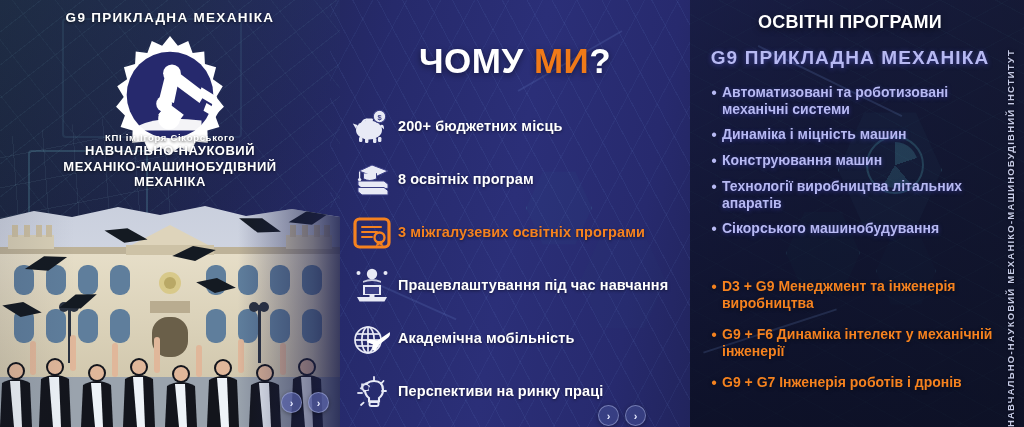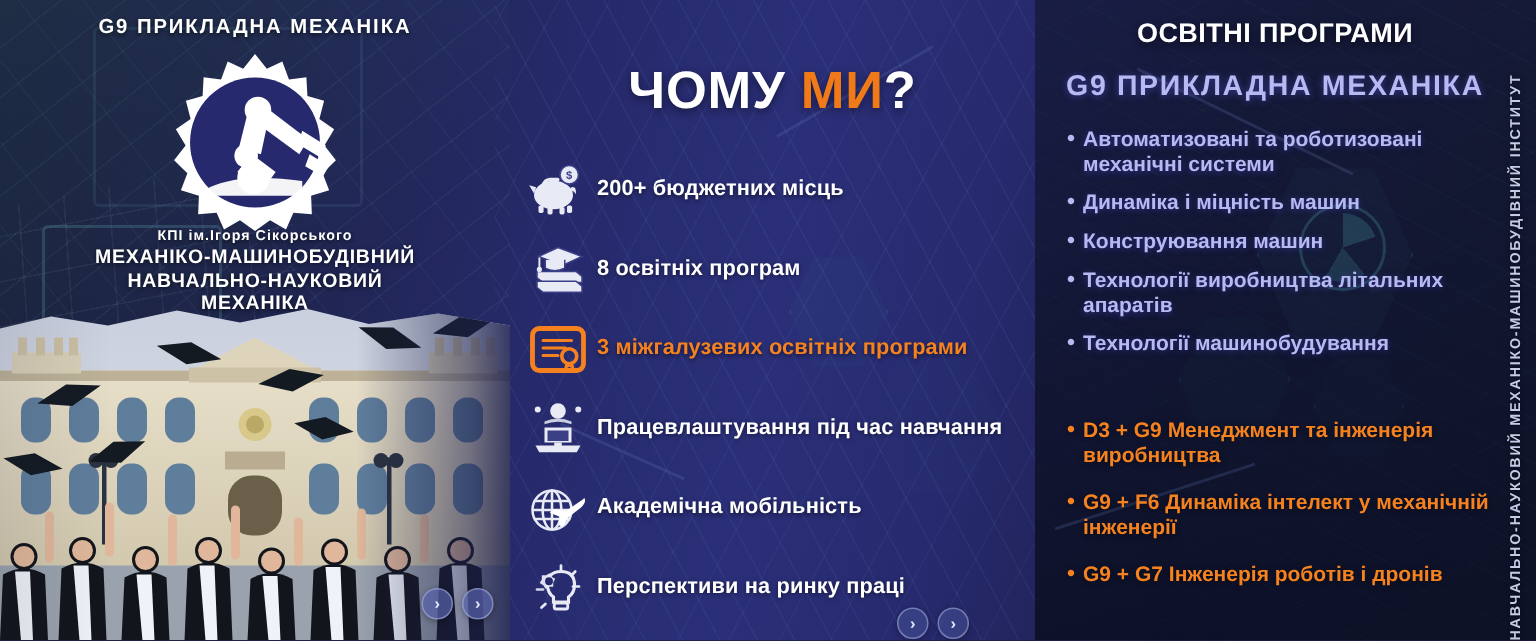--- a/index.html
+++ b/index.html
@@ -87,21 +87,21 @@
     text-shadow:0 1px 3px rgba(0,0,0,.6);
   }
 
   #logo-wrap{ position:absolute; left:0; top:32px; width:340px; text-align:center; }
   #logo-mark{ display:inline-block; width:126px; height:126px; }
 
   #inst-name{
     position:absolute; left:0; top:132px; width:340px; text-align:center;
     color:#fff; text-shadow:0 1px 3px rgba(0,0,0,.65);
   }
-  #inst-small{ font-size:9.5px; font-weight:bold; letter-spacing:.7px;margin-top:20px; }
+  #inst-small{ font-size:9.5px; font-weight:bold; letter-spacing:.7px; }
   .inst-big{ font-size:13px; font-weight:bold; letter-spacing:.5px; line-height:15.5px; }
 
   
   #photo{
     position:absolute; left:0; bottom:0; width:340px; height:226px;
     overflow:hidden;
     clip-path: polygon(0 18px, 34px 10px, 72px 16px, 118px 6px, 160px 14px, 205px 5px, 246px 15px, 292px 8px, 340px 16px, 340px 100%, 0 100%);
   }
   #photo svg{ display:block; width:340px; height:226px; }
   #photo-fade{
@@ -265,22 +265,22 @@
           <path d="M66 36 L100 62 L94 72 L60 47 Z"></path>
 
           <path d="M96 56 L112 66 L108 74 L93 65 Z"></path>
           <path d="M101 72 L114 80 L110 87 L98 80 Z"></path>
         </g>
       </svg>
     </div>
 
     <div id="inst-name">
       <div id="inst-small">КПІ ім.Ігоря Сікорського</div>
+      <div class="inst-big">НАВЧАЛЬНО-НАУКОВИЙ</div>
       <div class="inst-big">МЕХАНІКО-МАШИНОБУДІВНИЙ</div>
-      <div class="inst-big">НАВЧАЛЬНО-НАУКОВИЙ</div>
       <div class="inst-big">МЕХАНІКА</div>
     </div>
 
     <div id="photo">
       <svg viewBox="0 0 340 226" preserveAspectRatio="none">
         <defs>
           <linearGradient id="sky" x1="0" y1="0" x2="0" y2="1">
             <stop offset="0%" stop-color="#c9cfdd"></stop>
             <stop offset="100%" stop-color="#e4e7ee"></stop>
           </linearGradient>
@@ -576,21 +576,21 @@
       <div class="prog-item">
         <span class="bullet">•</span>
         <span class="prog-text">Конструювання машин</span>
       </div>
       <div class="prog-item">
         <span class="bullet">•</span>
         <span class="prog-text">Технології виробництва літальних апаратів</span>
       </div>
       <div class="prog-item">
         <span class="bullet">•</span>
-        <span class="prog-text">Технології машинобудування</span>
+        <span class="prog-text">Сікорського машинобудування</span>
       </div>
     </div>
 
     <div id="prog-secondary">
       <div class="prog-item">
         <span class="bullet">•</span>
         <span class="prog-text">D3 + G9 Менеджмент та інженерія виробництва</span>
       </div>
       <div class="prog-item">
         <span class="bullet">•</span>

